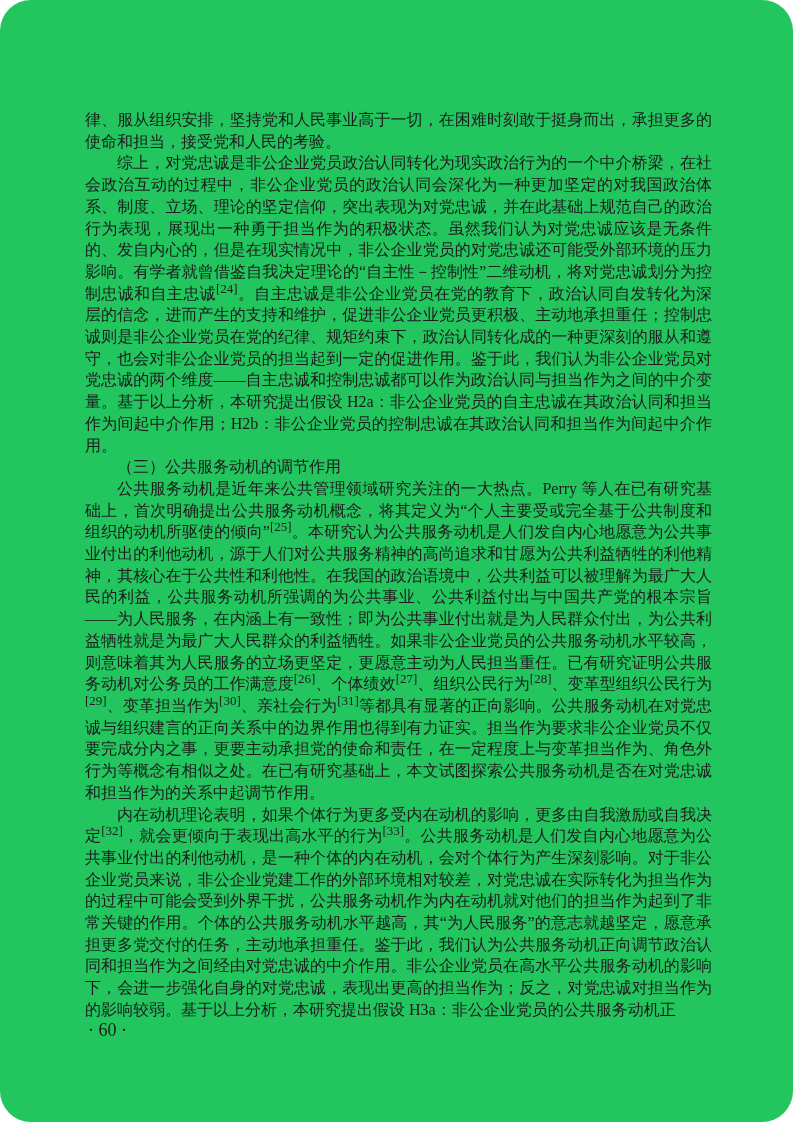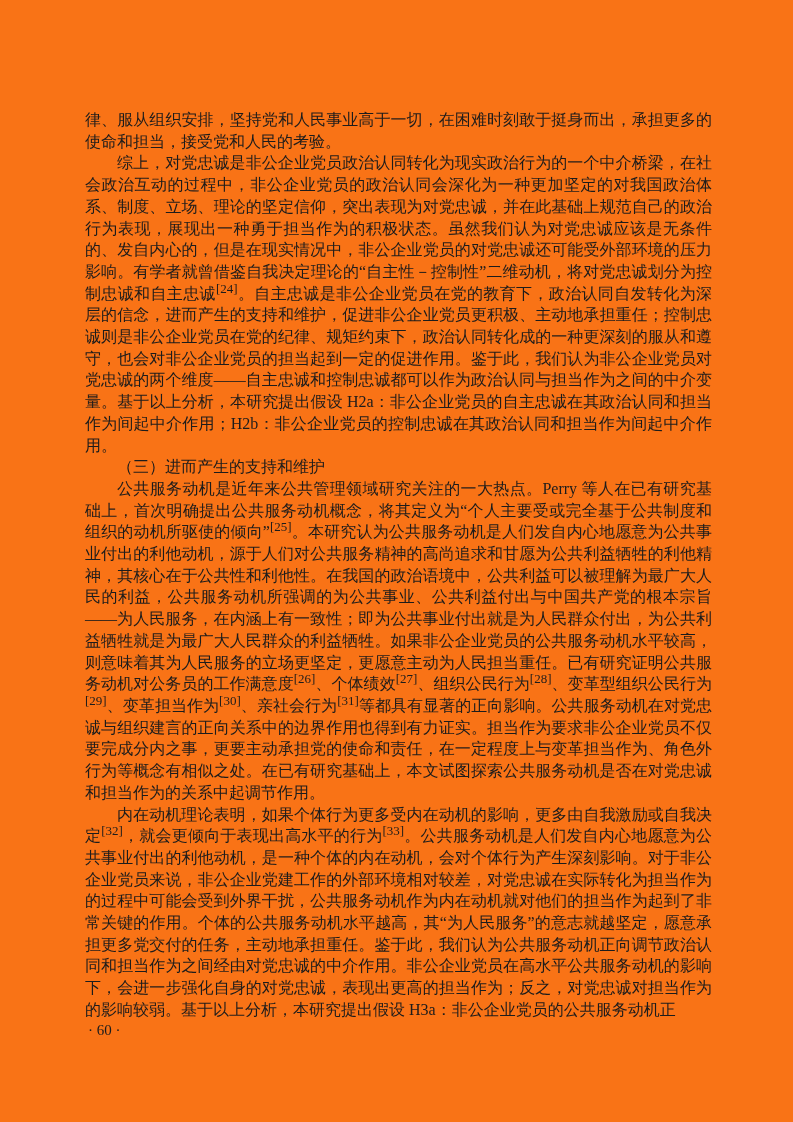--- a/index.html
+++ b/index.html
@@ -4,24 +4,25 @@
 <style>
   html, body {
     margin: 0;
     padding: 0;
     background: #ffffff;
   }
   .page {
     position: relative;
     width: 793px;
     height: 1122px;
-    background: #f97316;
+    background: #22c55e;
     overflow: hidden;
     font-family: "Liberation Serif", "DejaVu Serif", serif;
     color: #1c1c1c;
+    border-radius: 31px;
   }
   .article {
     position: absolute;
     left: 85px;
     top: 109px;
     width: 627px;
     font-size: 16px;
     line-height: 21.7px;
     text-align: justify;
     text-justify: inter-ideograph;
@@ -35,30 +36,30 @@
   }
   sup.cite {
     font-size: 13px;
     line-height: 0;
     vertical-align: super;
   }
   .page-number {
     position: absolute;
     left: 88px;
     top: 1021px;
-    font-size: 15px;
+    font-size: 18px;
     line-height: 19px;
     color: #1c1c1c;
   }
 </style>
 </head>
 <body>
 
 <div class="page">
   <main class="article">
       <p class="">律、服从组织安排，坚持党和人民事业高于一切，在困难时刻敢于挺身而出，承担更多的使命和担当，接受党和人民的考验。</p>
       <p class="indent">综上，对党忠诚是非公企业党员政治认同转化为现实政治行为的一个中介桥梁，在社会政治互动的过程中，非公企业党员的政治认同会深化为一种更加坚定的对我国政治体系、制度、立场、理论的坚定信仰，突出表现为对党忠诚，并在此基础上规范自己的政治行为表现，展现出一种勇于担当作为的积极状态。虽然我们认为对党忠诚应该是无条件的、发自内心的，但是在现实情况中，非公企业党员的对党忠诚还可能受外部环境的压力影响。有学者就曾借鉴自我决定理论的“自主性－控制性”二维动机，将对党忠诚划分为控制忠诚和自主忠诚<sup class="cite">[24]</sup>。自主忠诚是非公企业党员在党的教育下，政治认同自发转化为深层的信念，进而产生的支持和维护，促进非公企业党员更积极、主动地承担重任；控制忠诚则是非公企业党员在党的纪律、规矩约束下，政治认同转化成的一种更深刻的服从和遵守，也会对非公企业党员的担当起到一定的促进作用。鉴于此，我们认为非公企业党员对党忠诚的两个维度——自主忠诚和控制忠诚都可以作为政治认同与担当作为之间的中介变量。基于以上分析，本研究提出假设 H2a：非公企业党员的自主忠诚在其政治认同和担当作为间起中介作用；H2b：非公企业党员的控制忠诚在其政治认同和担当作为间起中介作用。</p>
-      <p class="indent heading">（三）进而产生的支持和维护</p>
+      <p class="indent heading">（三）公共服务动机的调节作用</p>
       <p class="indent">公共服务动机是近年来公共管理领域研究关注的一大热点。Perry 等人在已有研究基础上，首次明确提出公共服务动机概念，将其定义为“个人主要受或完全基于公共制度和组织的动机所驱使的倾向”<sup class="cite">[25]</sup>。本研究认为公共服务动机是人们发自内心地愿意为公共事业付出的利他动机，源于人们对公共服务精神的高尚追求和甘愿为公共利益牺牲的利他精神，其核心在于公共性和利他性。在我国的政治语境中，公共利益可以被理解为最广大人民的利益，公共服务动机所强调的为公共事业、公共利益付出与中国共产党的根本宗旨——为人民服务，在内涵上有一致性；即为公共事业付出就是为人民群众付出，为公共利益牺牲就是为最广大人民群众的利益牺牲。如果非公企业党员的公共服务动机水平较高，则意味着其为人民服务的立场更坚定，更愿意主动为人民担当重任。已有研究证明公共服务动机对公务员的工作满意度<sup class="cite">[26]</sup>、个体绩效<sup class="cite">[27]</sup>、组织公民行为<sup class="cite">[28]</sup>、变革型组织公民行为<sup class="cite">[29]</sup>、变革担当作为<sup class="cite">[30]</sup>、亲社会行为<sup class="cite">[31]</sup>等都具有显著的正向影响。公共服务动机在对党忠诚与组织建言的正向关系中的边界作用也得到有力证实。担当作为要求非公企业党员不仅要完成分内之事，更要主动承担党的使命和责任，在一定程度上与变革担当作为、角色外行为等概念有相似之处。在已有研究基础上，本文试图探索公共服务动机是否在对党忠诚和担当作为的关系中起调节作用。</p>
       <p class="indent">内在动机理论表明，如果个体行为更多受内在动机的影响，更多由自我激励或自我决定<sup class="cite">[32]</sup>，就会更倾向于表现出高水平的行为<sup class="cite">[33]</sup>。公共服务动机是人们发自内心地愿意为公共事业付出的利他动机，是一种个体的内在动机，会对个体行为产生深刻影响。对于非公企业党员来说，非公企业党建工作的外部环境相对较差，对党忠诚在实际转化为担当作为的过程中可能会受到外界干扰，公共服务动机作为内在动机就对他们的担当作为起到了非常关键的作用。个体的公共服务动机水平越高，其“为人民服务”的意志就越坚定，愿意承担更多党交付的任务，主动地承担重任。鉴于此，我们认为公共服务动机正向调节政治认同和担当作为之间经由对党忠诚的中介作用。非公企业党员在高水平公共服务动机的影响下，会进一步强化自身的对党忠诚，表现出更高的担当作为；反之，对党忠诚对担当作为的影响较弱。基于以上分析，本研究提出假设 H3a：非公企业党员的公共服务动机正</p>
     </main>
   <div class="page-number">· 60 ·</div>
 </div>
 
 </body></html>

